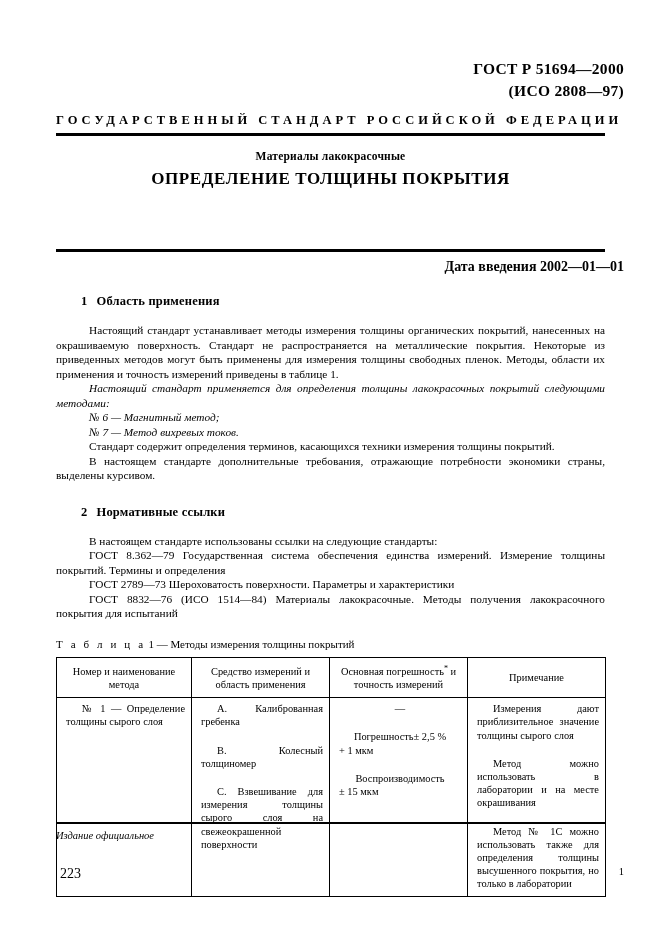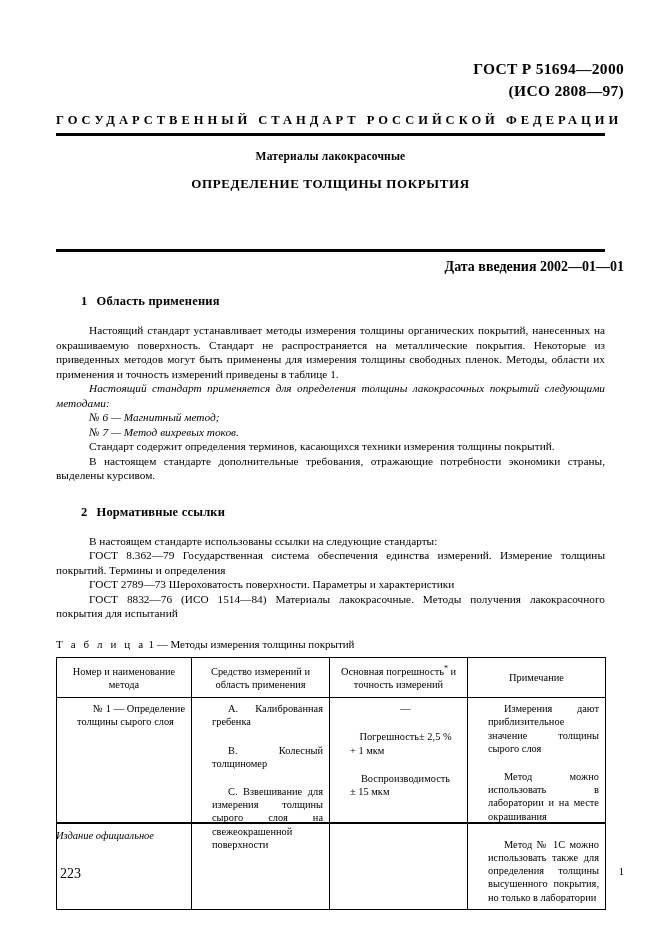--- a/index.html
+++ b/index.html
@@ -65,23 +65,23 @@
     width: 549px;
     text-align: center;
   }
   .title-kind {
     font-weight: bold;
     font-size: 11.5px;
     letter-spacing: 0.2px;
   }
   .title-main {
     font-weight: bold;
-    font-size: 13px;
+    font-size: 17px;
     letter-spacing: 0.6px;
-    margin-top: 14px;
+    margin-top: 7px;
   }
   .title-en {
     font-size: 10px;
     line-height: 1.35;
     margin-top: 20px;
   }
 
   .rule-thick-mid {
     position: absolute;
     left: 56px;
@@ -137,21 +137,21 @@
 
   table.gost {
     border-collapse: collapse;
     width: 549px;
     table-layout: fixed;
     font-size: 10.4px;
   }
   table.gost td, table.gost th {
     border: 1px solid #000;
     vertical-align: top;
-    padding: 4px 6px 5px 20px;
+    padding: 4px 6px 5px 9px;
     font-weight: normal;
   }
   table.gost thead th {
     text-align: center;
     line-height: 1.25;
     padding: 6px 4px 6px 4px;
     height: 26px;
     vertical-align: middle;
   }
   td.c1, td.c2, td.c3, td.c4 { line-height: 1.27; }

